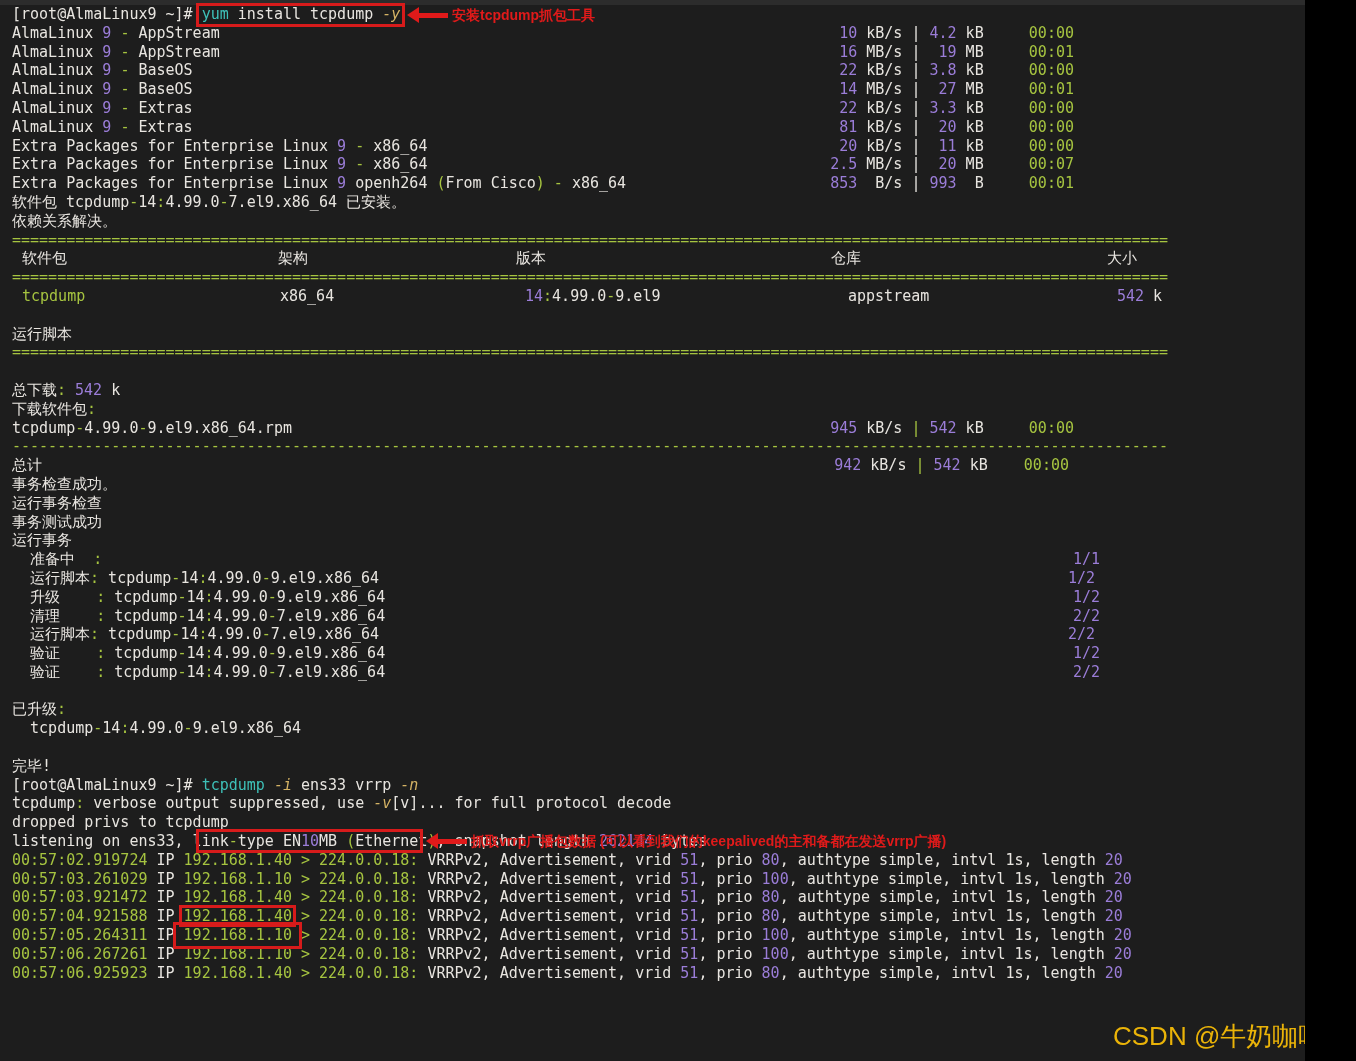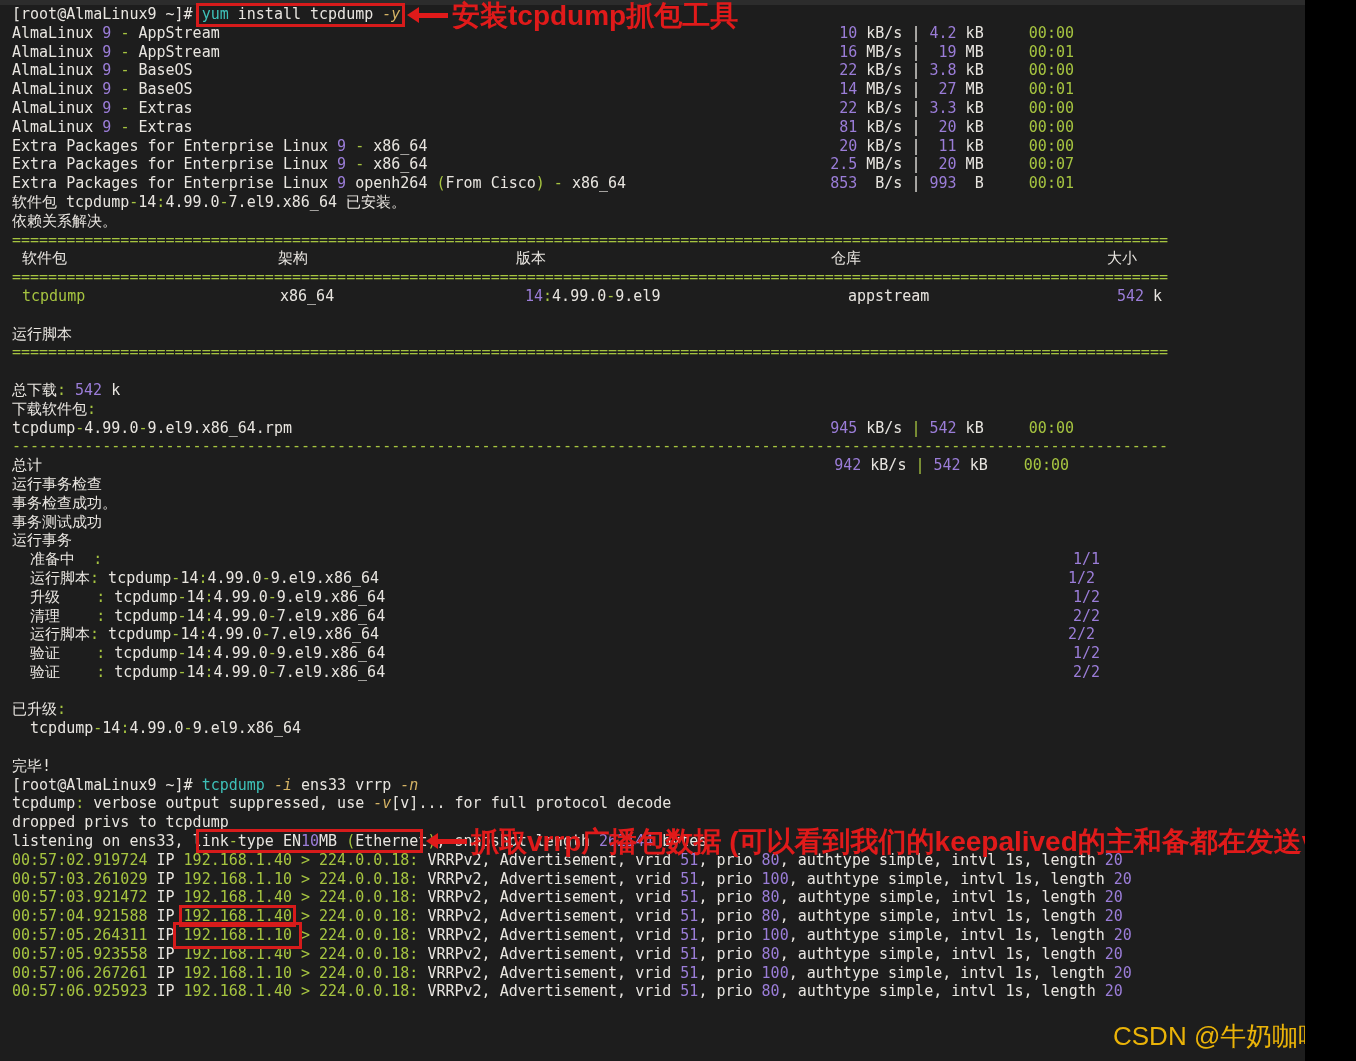--- a/index.html
+++ b/index.html
@@ -11,21 +11,21 @@
   .seg-w{color:#e8e5e0;}
   .seg-g{color:#a6c440;}
   .seg-p{color:#9b7dd8;}
   .seg-t{color:#3ec0b8;}
   .seg-y{color:#d4b264;font-style:italic;}
   .col{position:absolute;top:0;white-space:pre;}
   .rblock{position:absolute;top:0;white-space:pre;}
   .overlay{position:absolute;left:0;top:0;width:100%;height:100%;pointer-events:none;}
   .rbox{position:absolute;border:3px solid #d71b1b;box-sizing:border-box;}
   .note{position:absolute;color:#e01a1a;font-family:"Liberation Sans",sans-serif;
-        font-weight:700;font-size:28px;line-height:25px;white-space:nowrap;}
+        font-weight:700;font-size:14px;line-height:25px;white-space:nowrap;}
   .arrow{position:absolute;width:41px;height:16px;}
   .arrow .shaft{position:absolute;left:10px;top:5.5px;width:31px;height:5px;background:#e01a1a;}
   .arrow .head{position:absolute;left:0;top:0;width:0;height:0;
                border-top:8px solid transparent;border-bottom:8px solid transparent;
                border-right:12px solid #e01a1a;}
   .watermark{position:absolute;color:#eab308;font-family:"Liberation Sans",sans-serif;
              font-size:26px;white-space:nowrap;}
 </style>
 </head>
 <body>
@@ -52,22 +52,22 @@
       <div class="line"><span class="col" style="left: 10px;"><span class="seg-g">tcpdump</span></span><span class="col" style="left: 268px;"><span class="seg-w">x86_64</span></span><span class="col" style="left: 513px;"><span class="seg-p">14</span><span class="seg-g">:</span><span class="seg-w">4.99.0</span><span class="seg-g">-</span><span class="seg-w">9.el9</span></span><span class="col" style="left: 836px;"><span class="seg-w">appstream</span></span><span class="col" style="left: 1105px;"><span class="seg-p">542</span><span class="seg-w"> k</span></span></div>
       <div class="line"></div>
       <div class="line"><span class="seg-w">运行脚本</span></div>
       <div class="line"><span class="seg-g">================================================================================================================================</span></div>
       <div class="line"></div>
       <div class="line"><span class="seg-w">总下载</span><span class="seg-g">:</span><span class="seg-w"> </span><span class="seg-p">542</span><span class="seg-w"> k</span></div>
       <div class="line"><span class="seg-w">下载软件包</span><span class="seg-g">:</span></div>
       <div class="line"><span class="seg-w">tcpdump</span><span class="seg-g">-</span><span class="seg-w">4.99.0</span><span class="seg-g">-</span><span class="seg-w">9.el9.x86_64.rpm</span><span class="rblock" style="right: 231px;"><span class="seg-p">945</span><span class="seg-w"> kB/s </span><span class="seg-g">|</span><span class="seg-w"> </span><span class="seg-p">542</span><span class="seg-w"> kB     </span><span class="seg-g">00:00</span></span></div>
       <div class="line"><span class="seg-g">--------------------------------------------------------------------------------------------------------------------------------</span></div>
       <div class="line"><span class="seg-w">总计</span><span class="rblock" style="right: 236px;"><span class="seg-p">942</span><span class="seg-w"> kB/s </span><span class="seg-g">|</span><span class="seg-w"> </span><span class="seg-p">542</span><span class="seg-w"> kB    </span><span class="seg-g">00:00</span></span></div>
+      <div class="line"><span class="seg-w">事务检查成功。</span></div>
       <div class="line"><span class="seg-w">运行事务检查</span></div>
-      <div class="line"><span class="seg-w">事务检查成功。</span></div>
       <div class="line"><span class="seg-w">事务测试成功</span></div>
       <div class="line"><span class="seg-w">运行事务</span></div>
       <div class="line"><span class="seg-w">  准备中  </span><span class="seg-g">:</span><span class="rblock" style="right: 205px;"><span class="seg-p">1/1</span></span></div>
       <div class="line"><span class="seg-w">  运行脚本</span><span class="seg-g">:</span><span class="seg-w"> tcpdump</span><span class="seg-g">-</span><span class="seg-w">14</span><span class="seg-g">:</span><span class="seg-w">4.99.0</span><span class="seg-g">-</span><span class="seg-w">9.el9.x86_64</span><span class="rblock" style="right: 210px;"><span class="seg-p">1/2</span></span></div>
       <div class="line"><span class="seg-w">  升级    </span><span class="seg-g">:</span><span class="seg-w"> tcpdump</span><span class="seg-g">-</span><span class="seg-w">14</span><span class="seg-g">:</span><span class="seg-w">4.99.0</span><span class="seg-g">-</span><span class="seg-w">9.el9.x86_64</span><span class="rblock" style="right: 205px;"><span class="seg-p">1/2</span></span></div>
       <div class="line"><span class="seg-w">  清理    </span><span class="seg-g">:</span><span class="seg-w"> tcpdump</span><span class="seg-g">-</span><span class="seg-w">14</span><span class="seg-g">:</span><span class="seg-w">4.99.0</span><span class="seg-g">-</span><span class="seg-w">7.el9.x86_64</span><span class="rblock" style="right: 205px;"><span class="seg-p">2/2</span></span></div>
       <div class="line"><span class="seg-w">  运行脚本</span><span class="seg-g">:</span><span class="seg-w"> tcpdump</span><span class="seg-g">-</span><span class="seg-w">14</span><span class="seg-g">:</span><span class="seg-w">4.99.0</span><span class="seg-g">-</span><span class="seg-w">7.el9.x86_64</span><span class="rblock" style="right: 210px;"><span class="seg-p">2/2</span></span></div>
       <div class="line"><span class="seg-w">  验证    </span><span class="seg-g">:</span><span class="seg-w"> tcpdump</span><span class="seg-g">-</span><span class="seg-w">14</span><span class="seg-g">:</span><span class="seg-w">4.99.0</span><span class="seg-g">-</span><span class="seg-w">9.el9.x86_64</span><span class="rblock" style="right: 205px;"><span class="seg-p">1/2</span></span></div>
       <div class="line"><span class="seg-w">  验证    </span><span class="seg-g">:</span><span class="seg-w"> tcpdump</span><span class="seg-g">-</span><span class="seg-w">14</span><span class="seg-g">:</span><span class="seg-w">4.99.0</span><span class="seg-g">-</span><span class="seg-w">7.el9.x86_64</span><span class="rblock" style="right: 205px;"><span class="seg-p">2/2</span></span></div>
       <div class="line"></div>
@@ -77,21 +77,20 @@
       <div class="line"><span class="seg-w">完毕!</span></div>
       <div class="line"><span class="seg-w">[root@AlmaLinux9 ~]# </span><span class="seg-t">tcpdump</span><span class="seg-w"> </span><span class="seg-y">-i</span><span class="seg-w"> ens33 vrrp </span><span class="seg-y">-n</span></div>
       <div class="line"><span class="seg-w">tcpdump</span><span class="seg-g">:</span><span class="seg-w"> verbose output suppressed, use </span><span class="seg-y">-v</span><span class="seg-w">[v]... for full protocol decode</span></div>
       <div class="line"><span class="seg-w">dropped privs to tcpdump</span></div>
       <div class="line"><span class="seg-w">listening on ens33, link</span><span class="seg-g">-</span><span class="seg-w">type EN</span><span class="seg-p">10</span><span class="seg-w">MB </span><span class="seg-g">(</span><span class="seg-w">Ethernet</span><span class="seg-g">)</span><span class="seg-w">, snapshot length </span><span class="seg-p">262144</span><span class="seg-w"> bytes</span></div>
       <div class="line"><span class="seg-g">00:57:02.919724</span><span class="seg-w"> IP </span><span class="seg-g">192.168.1.40 &gt; 224.0.0.18:</span><span class="seg-w"> VRRPv2, Advertisement, vrid </span><span class="seg-p">51</span><span class="seg-w">, prio </span><span class="seg-p">80</span><span class="seg-w">, authtype simple, intvl 1s, length </span><span class="seg-p">20</span></div>
       <div class="line"><span class="seg-g">00:57:03.261029</span><span class="seg-w"> IP </span><span class="seg-g">192.168.1.10 &gt; 224.0.0.18:</span><span class="seg-w"> VRRPv2, Advertisement, vrid </span><span class="seg-p">51</span><span class="seg-w">, prio </span><span class="seg-p">100</span><span class="seg-w">, authtype simple, intvl 1s, length </span><span class="seg-p">20</span></div>
       <div class="line"><span class="seg-g">00:57:03.921472</span><span class="seg-w"> IP </span><span class="seg-g">192.168.1.40 &gt; 224.0.0.18:</span><span class="seg-w"> VRRPv2, Advertisement, vrid </span><span class="seg-p">51</span><span class="seg-w">, prio </span><span class="seg-p">80</span><span class="seg-w">, authtype simple, intvl 1s, length </span><span class="seg-p">20</span></div>
       <div class="line"><span class="seg-g">00:57:04.921588</span><span class="seg-w"> IP </span><span class="seg-g">192.168.1.40 &gt; 224.0.0.18:</span><span class="seg-w"> VRRPv2, Advertisement, vrid </span><span class="seg-p">51</span><span class="seg-w">, prio </span><span class="seg-p">80</span><span class="seg-w">, authtype simple, intvl 1s, length </span><span class="seg-p">20</span></div>
       <div class="line"><span class="seg-g">00:57:05.264311</span><span class="seg-w"> IP </span><span class="seg-g">192.168.1.10 &gt; 224.0.0.18:</span><span class="seg-w"> VRRPv2, Advertisement, vrid </span><span class="seg-p">51</span><span class="seg-w">, prio </span><span class="seg-p">100</span><span class="seg-w">, authtype simple, intvl 1s, length </span><span class="seg-p">20</span></div>
-      <div class="line"><span class="seg-g">00:57:05.923558</span><span class="seg-w"> IP </span><span class="seg-g">192.168.1.40 &gt; 224.0.0.18:</span><span class="seg-w"> VRRPv2, Advertisement, vrid </span><span class="seg-p">51</span><span class="seg-w">, prio </span><span class="seg-p">80</span><span class="seg-w">, authtype simple, intvl 1s, length </span><span class="seg-p">20</span></div>
       <div class="line"><span class="seg-g">00:57:06.267261</span><span class="seg-w"> IP </span><span class="seg-g">192.168.1.10 &gt; 224.0.0.18:</span><span class="seg-w"> VRRPv2, Advertisement, vrid </span><span class="seg-p">51</span><span class="seg-w">, prio </span><span class="seg-p">100</span><span class="seg-w">, authtype simple, intvl 1s, length </span><span class="seg-p">20</span></div>
       <div class="line"><span class="seg-g">00:57:06.925923</span><span class="seg-w"> IP </span><span class="seg-g">192.168.1.40 &gt; 224.0.0.18:</span><span class="seg-w"> VRRPv2, Advertisement, vrid </span><span class="seg-p">51</span><span class="seg-w">, prio </span><span class="seg-p">80</span><span class="seg-w">, authtype simple, intvl 1s, length </span><span class="seg-p">20</span></div>
     </div>
 
   <div class="overlay">
     <div class="rbox" style="left:196px;top:3px;width:209px;height:24px;"></div>
     <div class="arrow" style="left:407px;top:7px;">
       <span class="head"></span>
       <span class="shaft"></span>
     </div>

